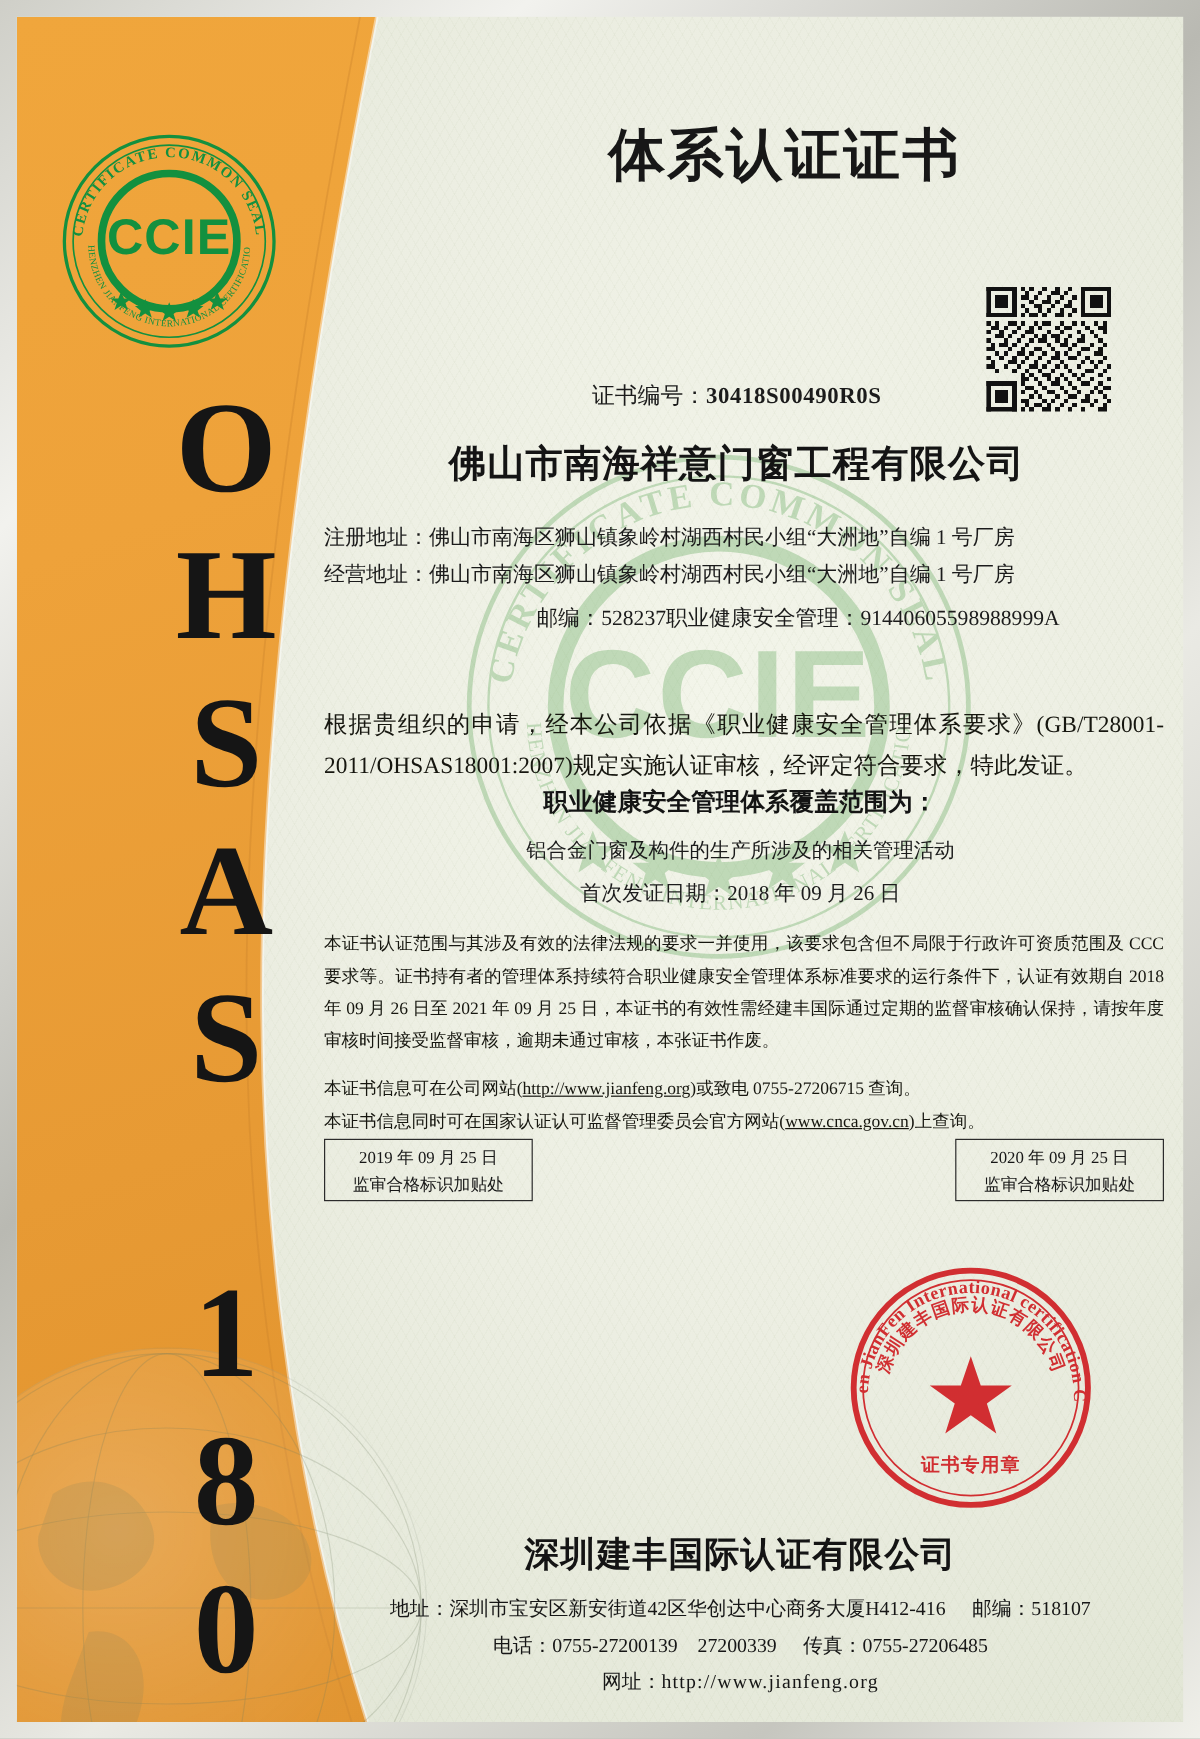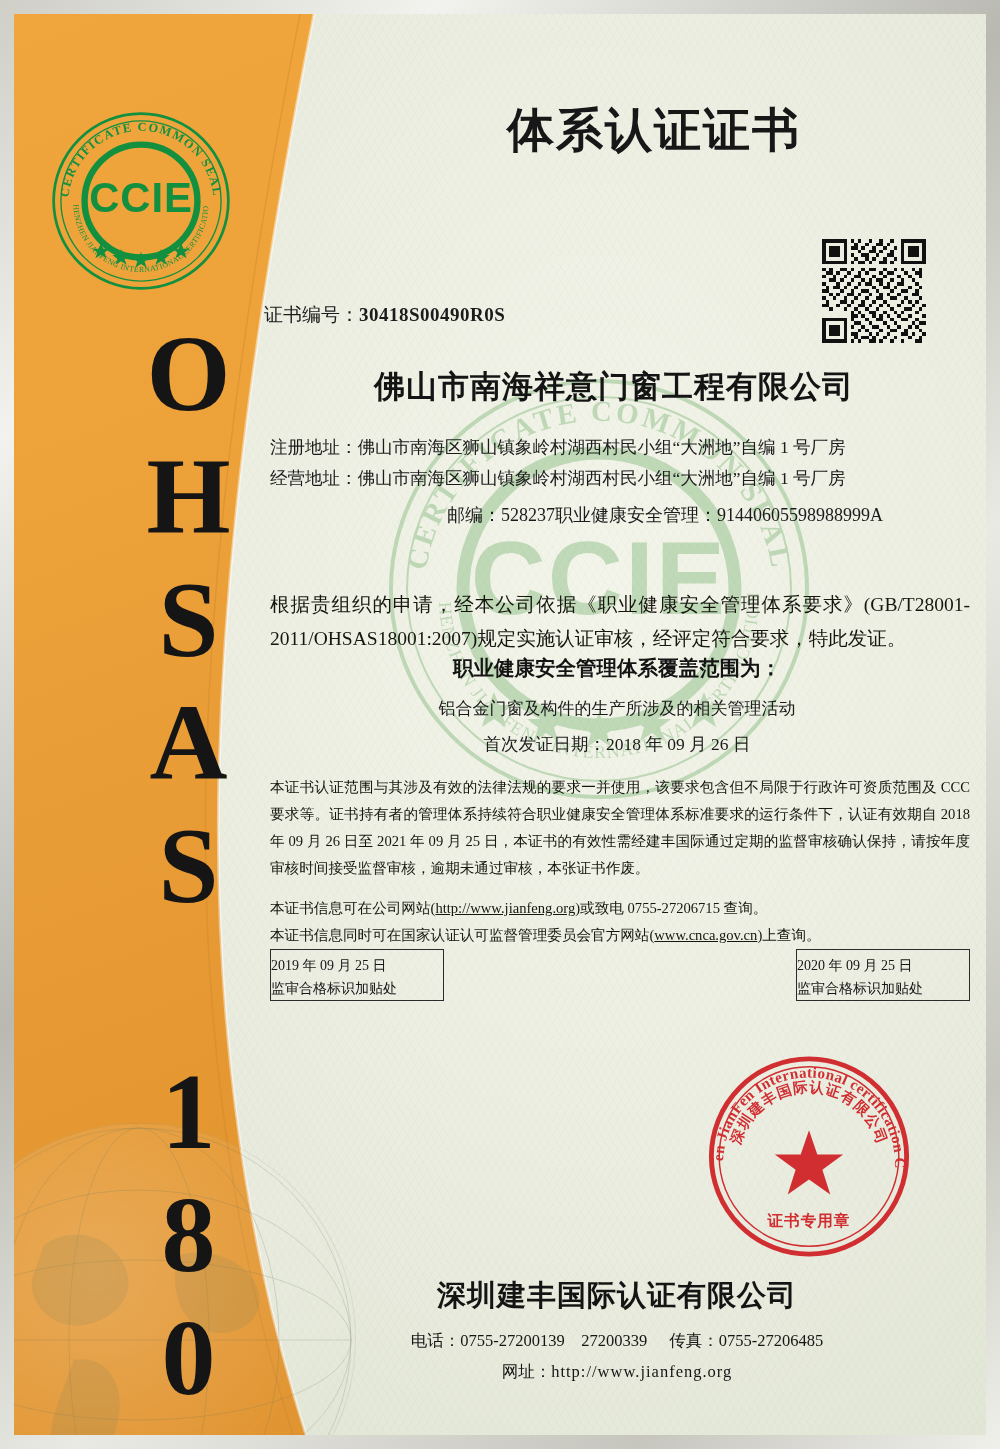--- a/index.html
+++ b/index.html
@@ -115,21 +115,22 @@
     color: #171717;
     letter-spacing: 2px;
   }
   .qr {
     position: absolute;
     right: 60px; top: 225px;
     width: 104px; height: 104px;
   }
   .cert-no {
     position: absolute;
-    left: 0; top: 288px; width: 700px;
+    left: 0; top: 303px; width: 700px;
+    text-align: center;
     font-size: 19px;
     font-family: "Liberation Serif", serif;
     color: #1b1b1b;
   }
   .cert-no .num { font-weight: bold; letter-spacing: .5px; }
   .company {
     position: absolute;
     left: 0; top: 352px; width: 700px;
     text-align: center;
     font-family: "Liberation Serif", serif;
@@ -213,20 +214,21 @@
   .stamp-boxes {
     position: absolute;
     left: 6px; top: 935px; width: 700px;
     display: flex;
     justify-content: space-between;
   }
   .stamp-box {
     width: 174px;
     height: 52px;
     border: 1px solid #2b2b2b;
+    text-align: center;
     font-family: "Liberation Serif", serif;
     font-size: 14px;
     line-height: 1.62;
     padding-top: 5px;
     box-sizing: border-box;
     color: #161616;
   }
   .signature {
     position: absolute;
     left: 130px; top: 1125px;
@@ -654,20 +656,23 @@
           </text>
           <polygon points="105,78 113.5,103 140,103 118.7,118.5 126.8,144 105,128.5 83.2,144 91.3,118.5 70,103 96.5,103" fill="#cf1a1f"></polygon>
           <text x="105" y="176" text-anchor="middle" font-family="Liberation Serif, serif" font-size="16" font-weight="bold" fill="#cf1a1f" letter-spacing="1">证书专用章</text>
         </g>
       </svg>
 
       <div class="issuer">深圳建丰国际认证有限公司</div>
 
       <div class="footer">
         <div>
+          <span>地址：</span><span>深圳市宝安区新安街道42区华创达中心商务大厦H412-416</span><span class="sp"></span><span>邮编：</span><span>518107</span>
+        </div>
+        <div>
           <span>电话：</span><span>0755-27200139　27200339</span><span class="sp"></span><span>传真：</span><span>0755-27206485</span>
         </div>
         <div>
           <span>网址：</span><span class="url">http://www.jianfeng.org</span>
         </div>
       </div>
 
     </div>
   </div>
 </div>

